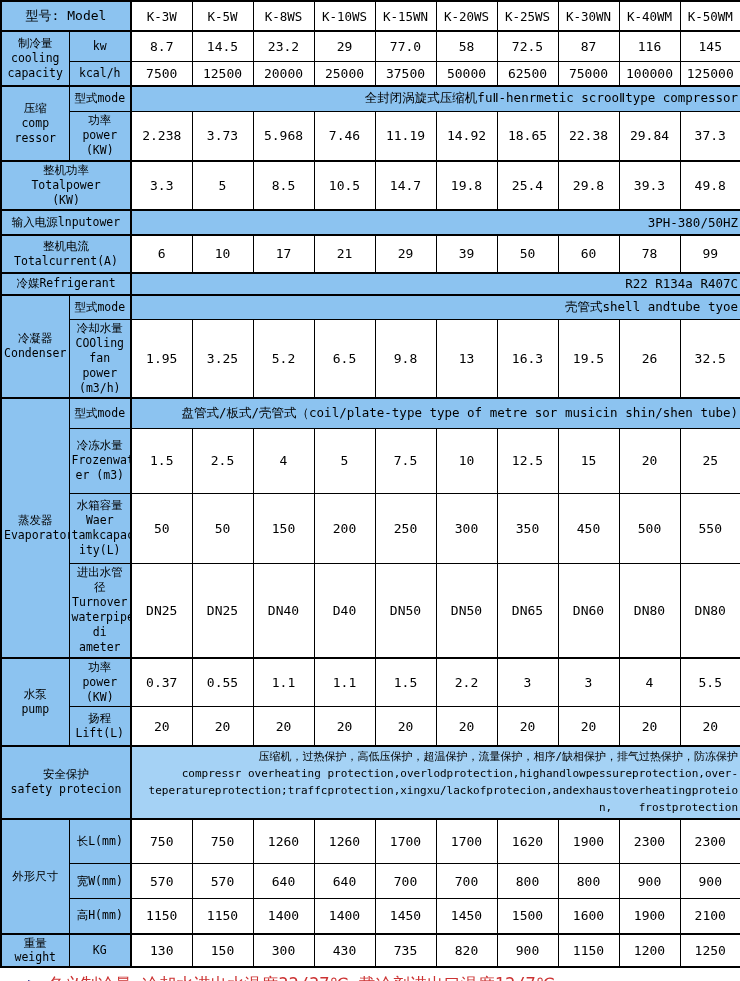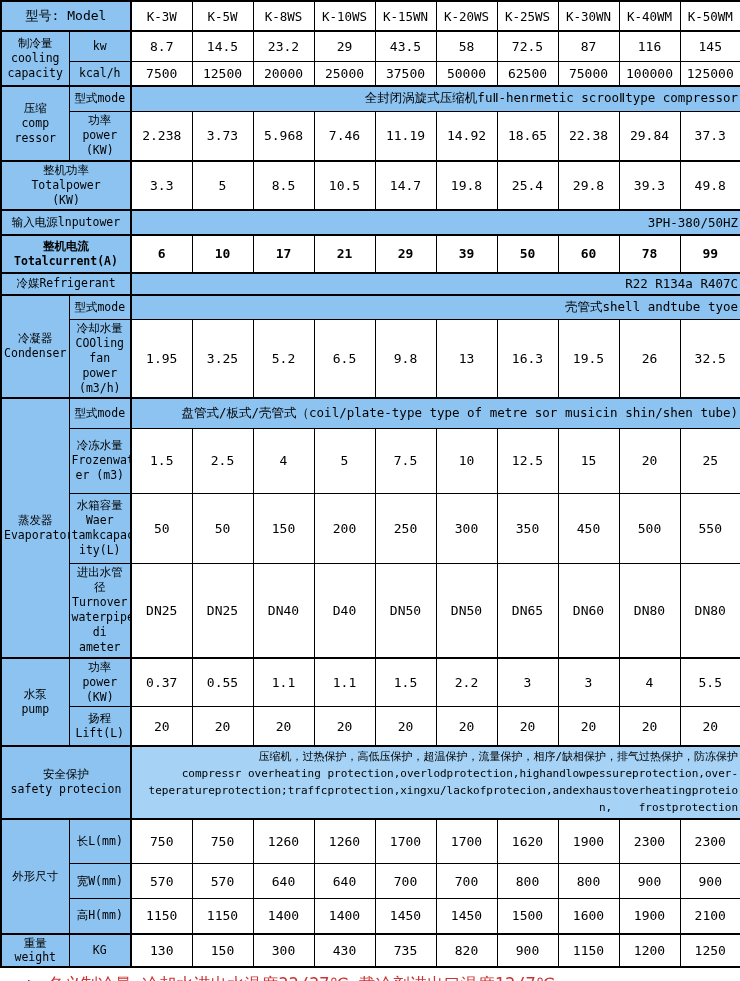--- a/index.html
+++ b/index.html
@@ -98,21 +98,21 @@
         </tr>
         <tr class="thick" style="height: 30px;">
           <td class="lbl group" rowspan="2">制冷量
 cooling
 capacity</td>
           <td class="lbl sub">kw</td>
           <td class="val">8.7</td>
           <td class="val">14.5</td>
           <td class="val">23.2</td>
           <td class="val">29</td>
-          <td class="val">43.5</td>
+          <td class="val">77.0</td>
           <td class="val">58</td>
           <td class="val">72.5</td>
           <td class="val">87</td>
           <td class="val">116</td>
           <td class="val">145</td>
         </tr>
         <tr style="height: 25px;">
           <td class="lbl sub">kcal/h</td>
           <td class="val">7500</td>
           <td class="val">12500</td>
@@ -159,21 +159,21 @@
           <td class="val">19.8</td>
           <td class="val">25.4</td>
           <td class="val">29.8</td>
           <td class="val">39.3</td>
           <td class="val">49.8</td>
         </tr>
         <tr class="thick" style="height: 25px;">
           <td class="lbl span2" colspan="2">输入电源lnputower</td>
           <td class="merged" colspan="10">3PH-380/50HZ</td>
         </tr>
-        <tr class="thick" style="height: 38px; font-weight: bold;">
+        <tr class="thick" style="height: 38px;">
           <td class="lbl span2" colspan="2">整机电流
 Totalcurrent(A)</td>
           <td class="val">6</td>
           <td class="val">10</td>
           <td class="val">17</td>
           <td class="val">21</td>
           <td class="val">29</td>
           <td class="val">39</td>
           <td class="val">50</td>
           <td class="val">60</td>

